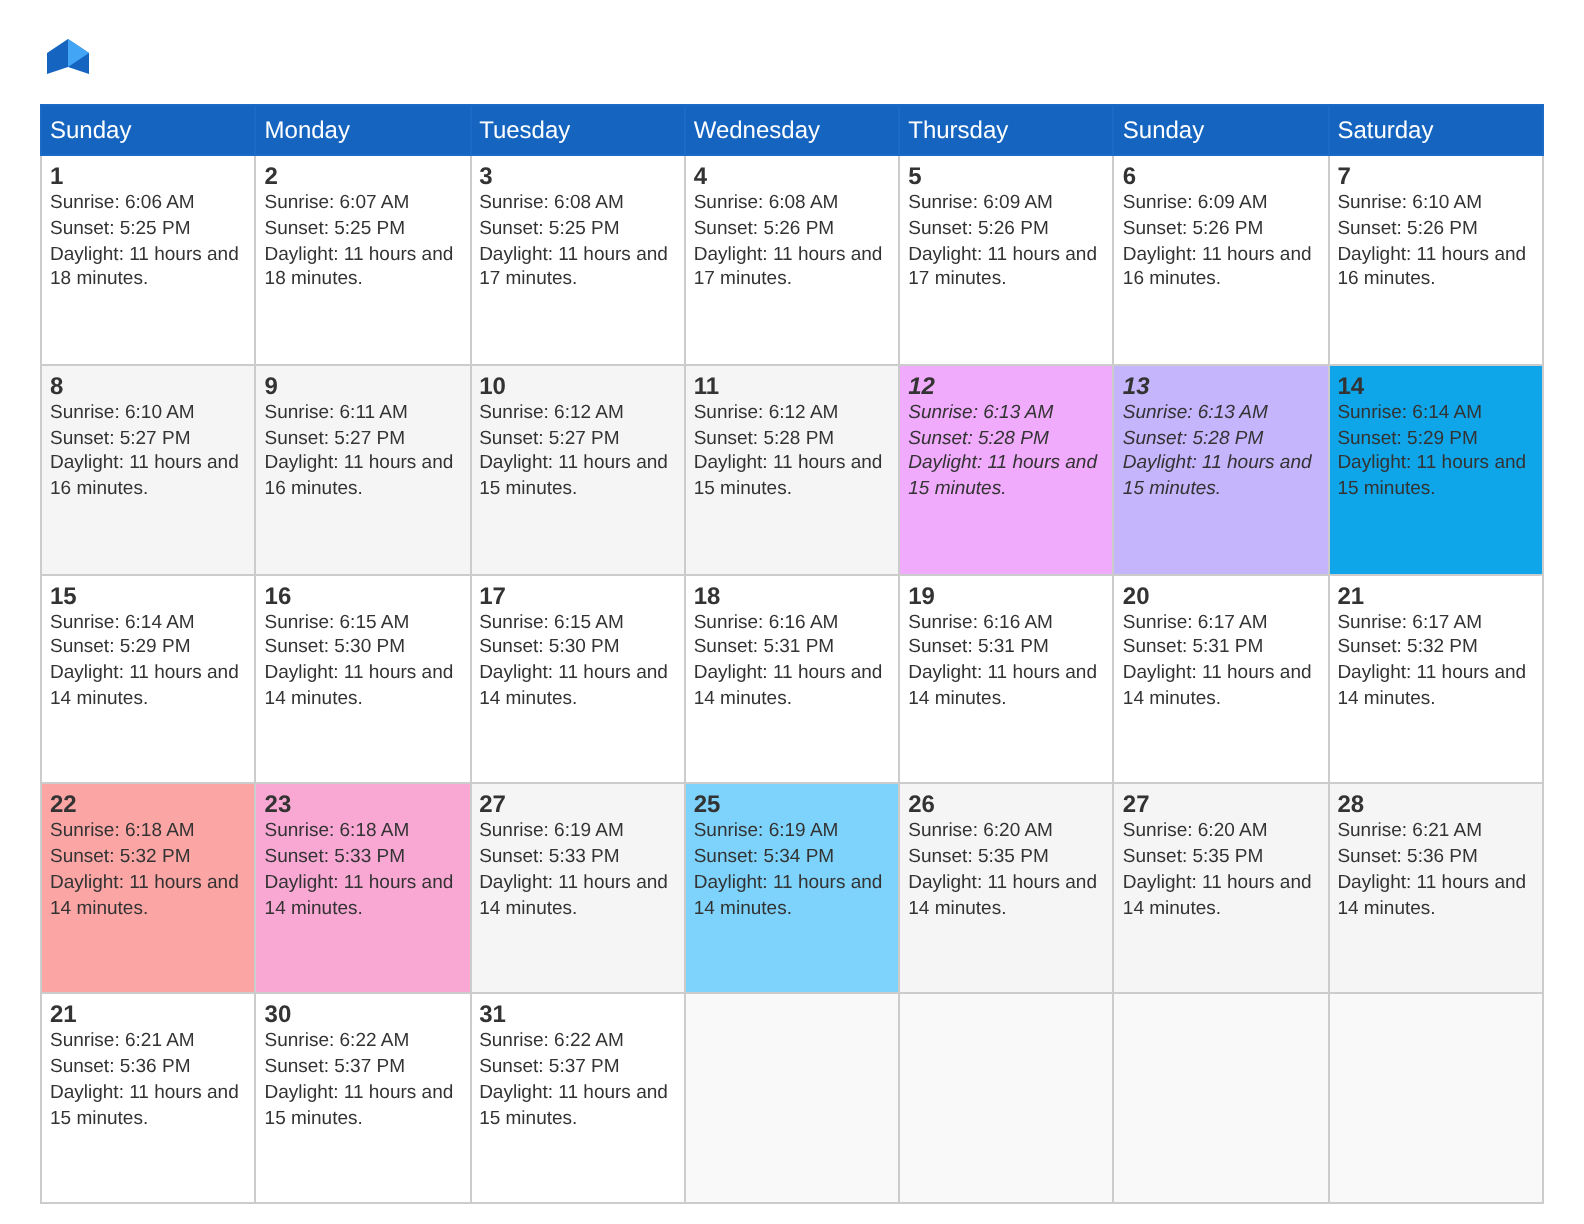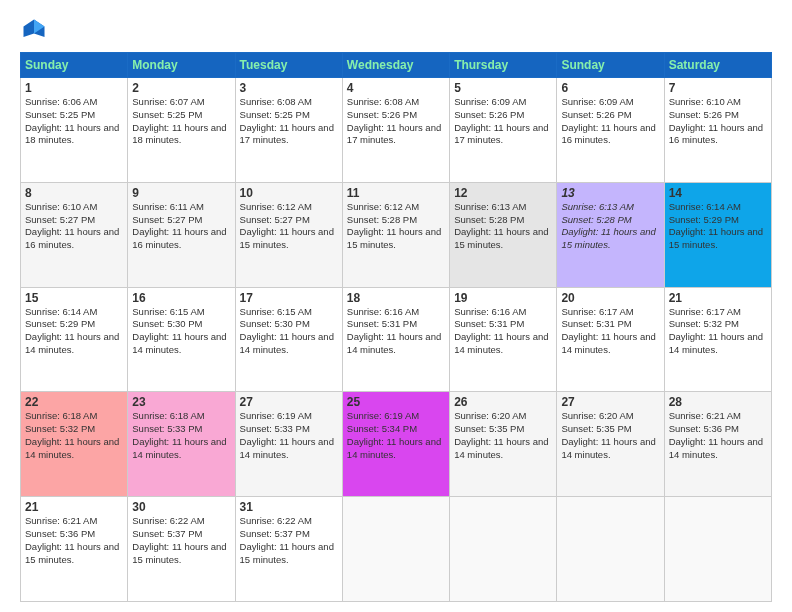--- a/index.html
+++ b/index.html
@@ -55,23 +55,23 @@
     }
     .calendar {
       flex: 1;
       border: 1px solid #ccc;
       border-collapse: collapse;
       width: 100%;
       table-layout: fixed;
     }
     .calendar th {
       background: #1565c0;
-      color: #86efac;
+      color: #ffffff;
       font-size: 12px;
-      font-weight: bold;
+      font-weight: normal;
       padding: 5px 4px;
       text-align: left;
       border: 1px solid #1a6bc5;
     }
     .calendar td {
       border: 1px solid #ccc;
       vertical-align: top;
       padding: 3px 4px;
       font-size: 9.5px;
       color: #333;
@@ -215,21 +215,21 @@
         </div>
           </td>
           <td style="background: rgb(245, 245, 245); margin-top: 43px;">
         <span class="day-num">11</span>
         <div class="day-info">
           <span>Sunrise: 6:12 AM</span><br>
           <span>Sunset: 5:28 PM</span><br>
           <span>Daylight: 11 hours and 15 minutes.</span>
         </div>
           </td>
-          <td style="background: #e5e5e5;">
+          <td style="background: #f0abfc; font-style: italic;">
         <span class="day-num">12</span>
         <div class="day-info">
           <span>Sunrise: 6:13 AM</span><br>
           <span>Sunset: 5:28 PM</span><br>
           <span>Daylight: 11 hours and 15 minutes.</span>
         </div>
           </td>
           <td style="background: #c4b5fd; font-style: italic;">
         <span class="day-num">13</span>
         <div class="day-info">
@@ -323,21 +323,21 @@
         </div>
           </td>
           <td style="background: rgb(245, 245, 245);">
         <span class="day-num">27</span>
         <div class="day-info">
           <span>Sunrise: 6:19 AM</span><br>
           <span>Sunset: 5:33 PM</span><br>
           <span>Daylight: 11 hours and 14 minutes.</span>
         </div>
           </td>
-          <td style="background: #d946ef;">
+          <td style="background: #7dd3fc;">
         <span class="day-num">25</span>
         <div class="day-info">
           <span>Sunrise: 6:19 AM</span><br>
           <span>Sunset: 5:34 PM</span><br>
           <span>Daylight: 11 hours and 14 minutes.</span>
         </div>
           </td>
           <td style="background: rgb(245, 245, 245);">
         <span class="day-num">26</span>
         <div class="day-info">

